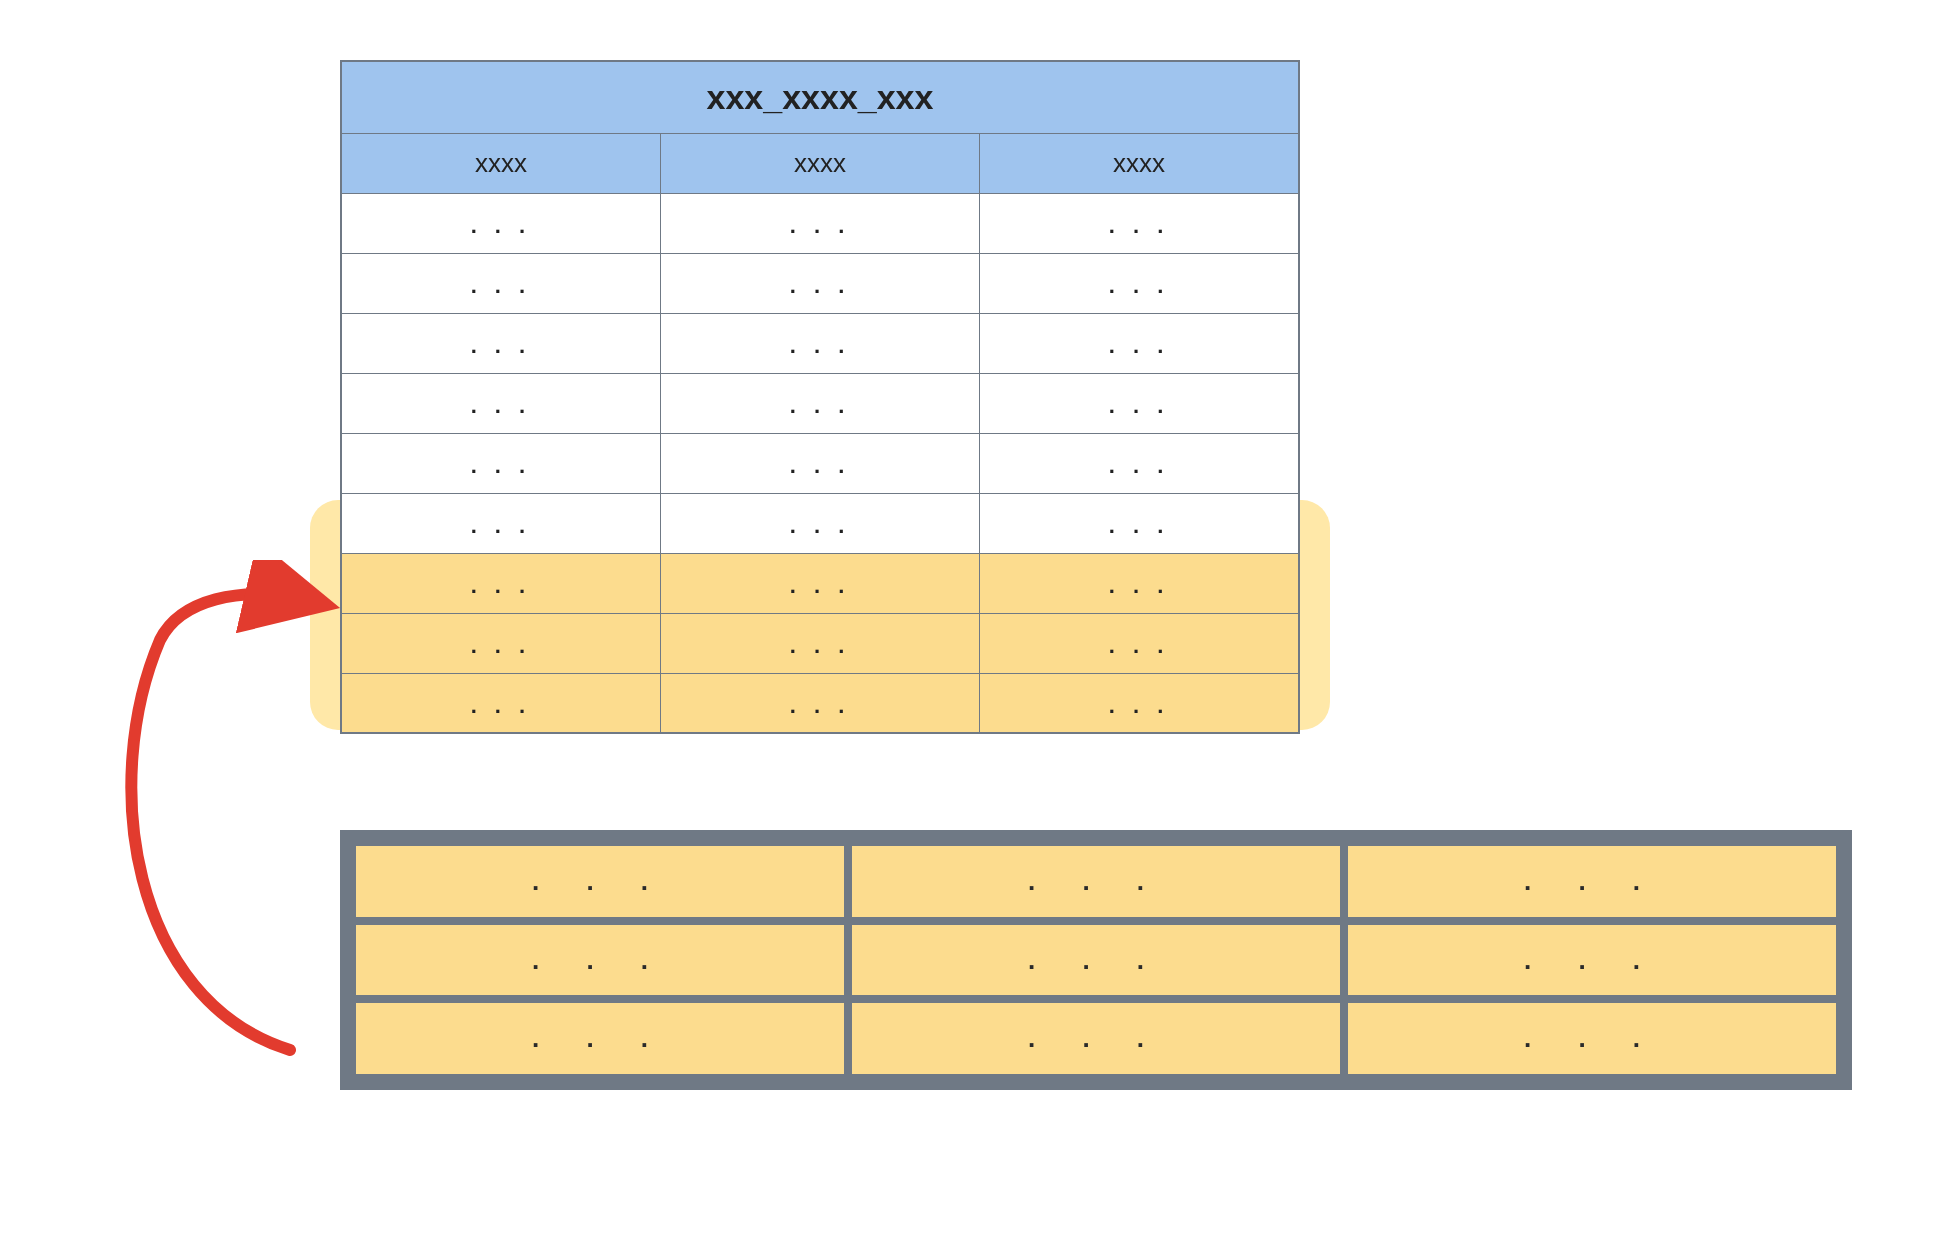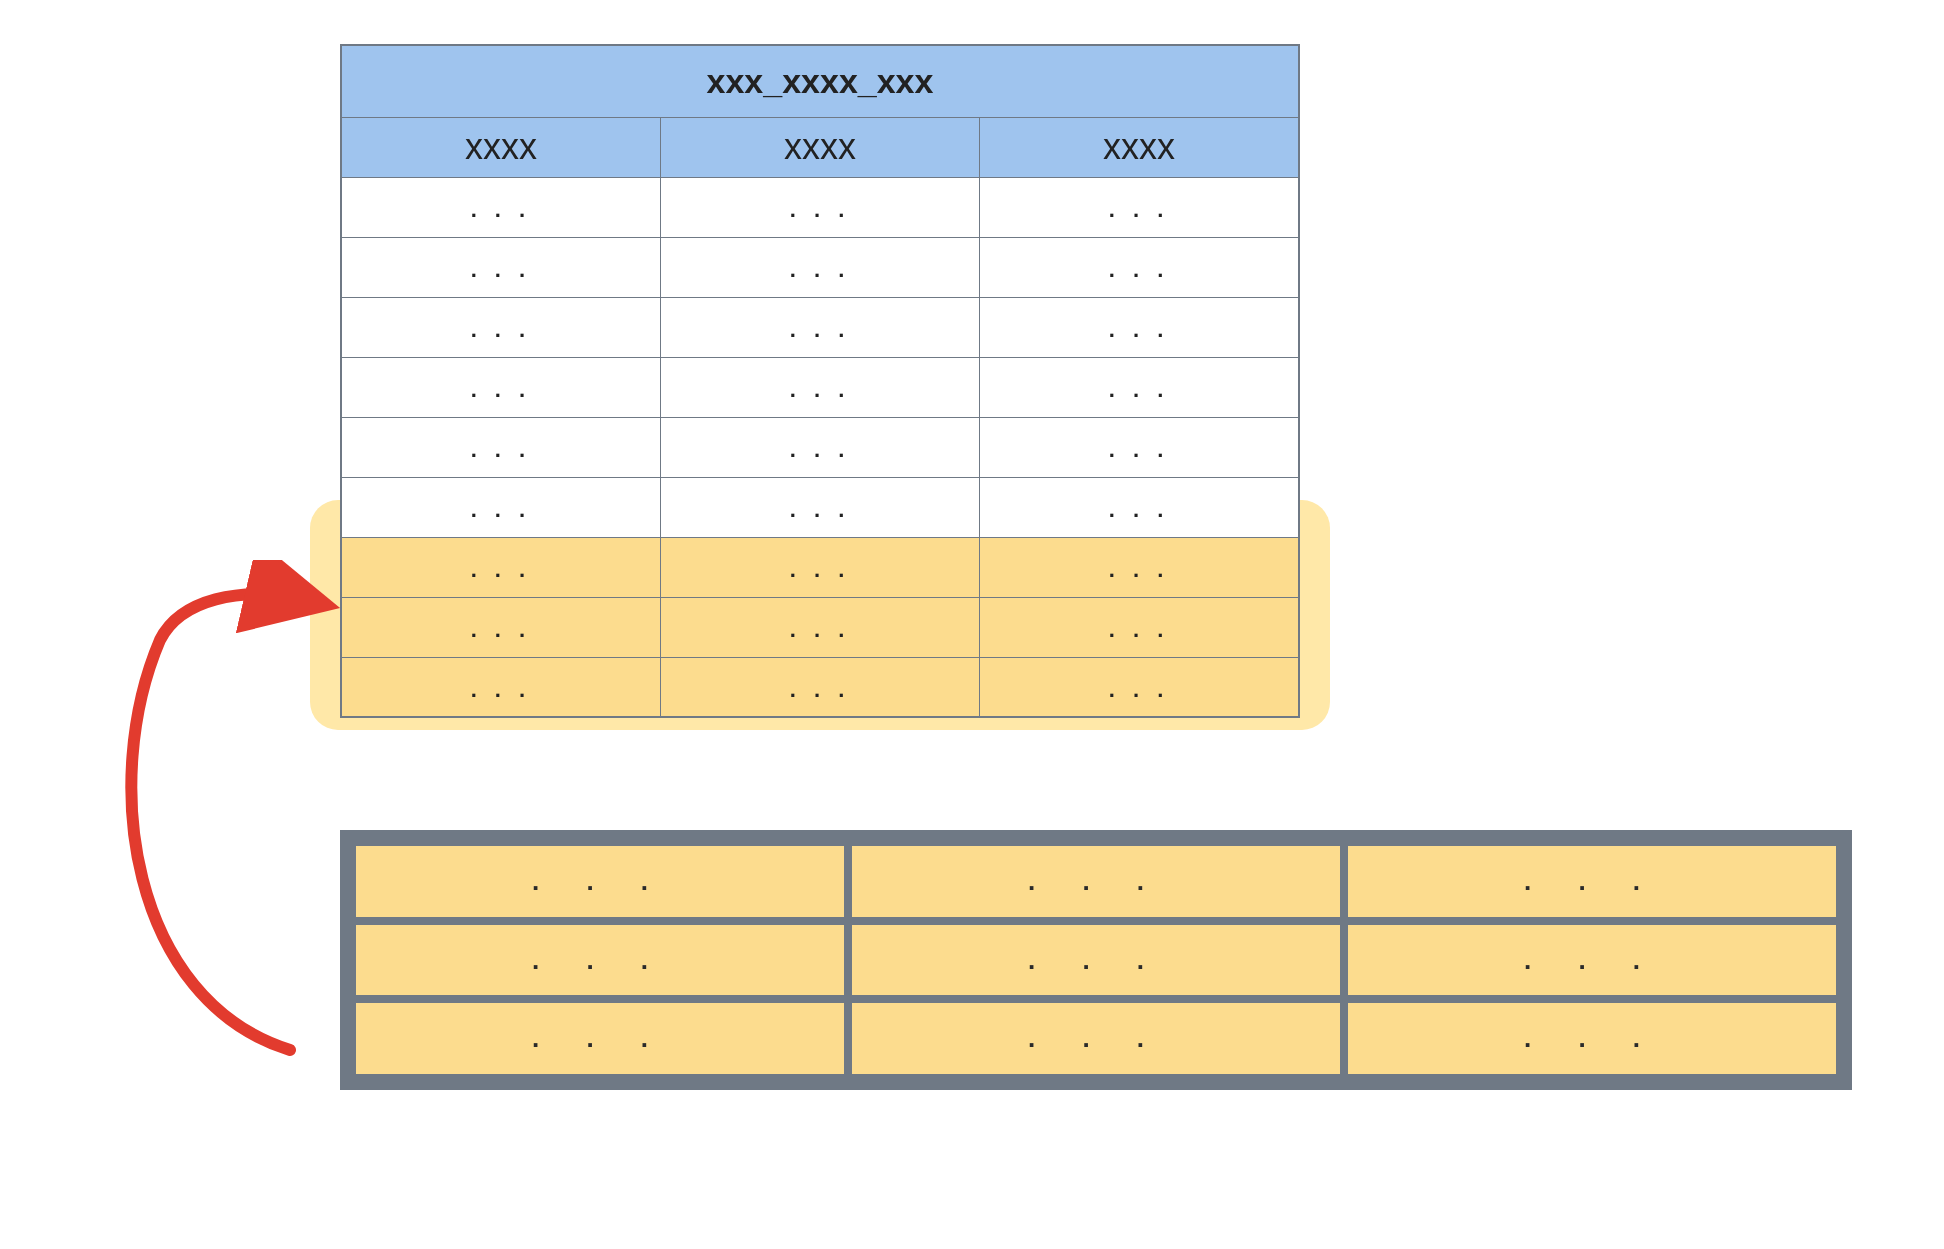--- a/index.html
+++ b/index.html
@@ -16,42 +16,42 @@
   .canvas {
     position: relative;
     width: 1944px;
     height: 1249px;
   }
 
   
   .top-table {
     position: absolute;
     left: 340px;
-    top: 44px;
+    top: 60px;
     width: 960px;
     border: 2px solid #6f7985;
     border-collapse: collapse;
   }
   .top-table th, .top-table td {
     border: 1px solid #6f7985;
     text-align: center;
     font-size: 30px;
     color: #222;
   }
   .top-table .title-row th {
     background: #9fc4ee;
     height: 72px;
     font-weight: 700;
     font-size: 34px;
   }
   .top-table .header-row th {
     background: #9fc4ee;
     height: 60px;
     font-weight: 400;
-    font-size: 36px;
+    font-size: 26px;
     width: 33.33%;
   }
   .top-table tbody td {
     height: 60px;
     background: #ffffff;
     width: 33.33%;
   }
   .top-table tbody tr.hl td {
     background: #fcdc8e;
   }

